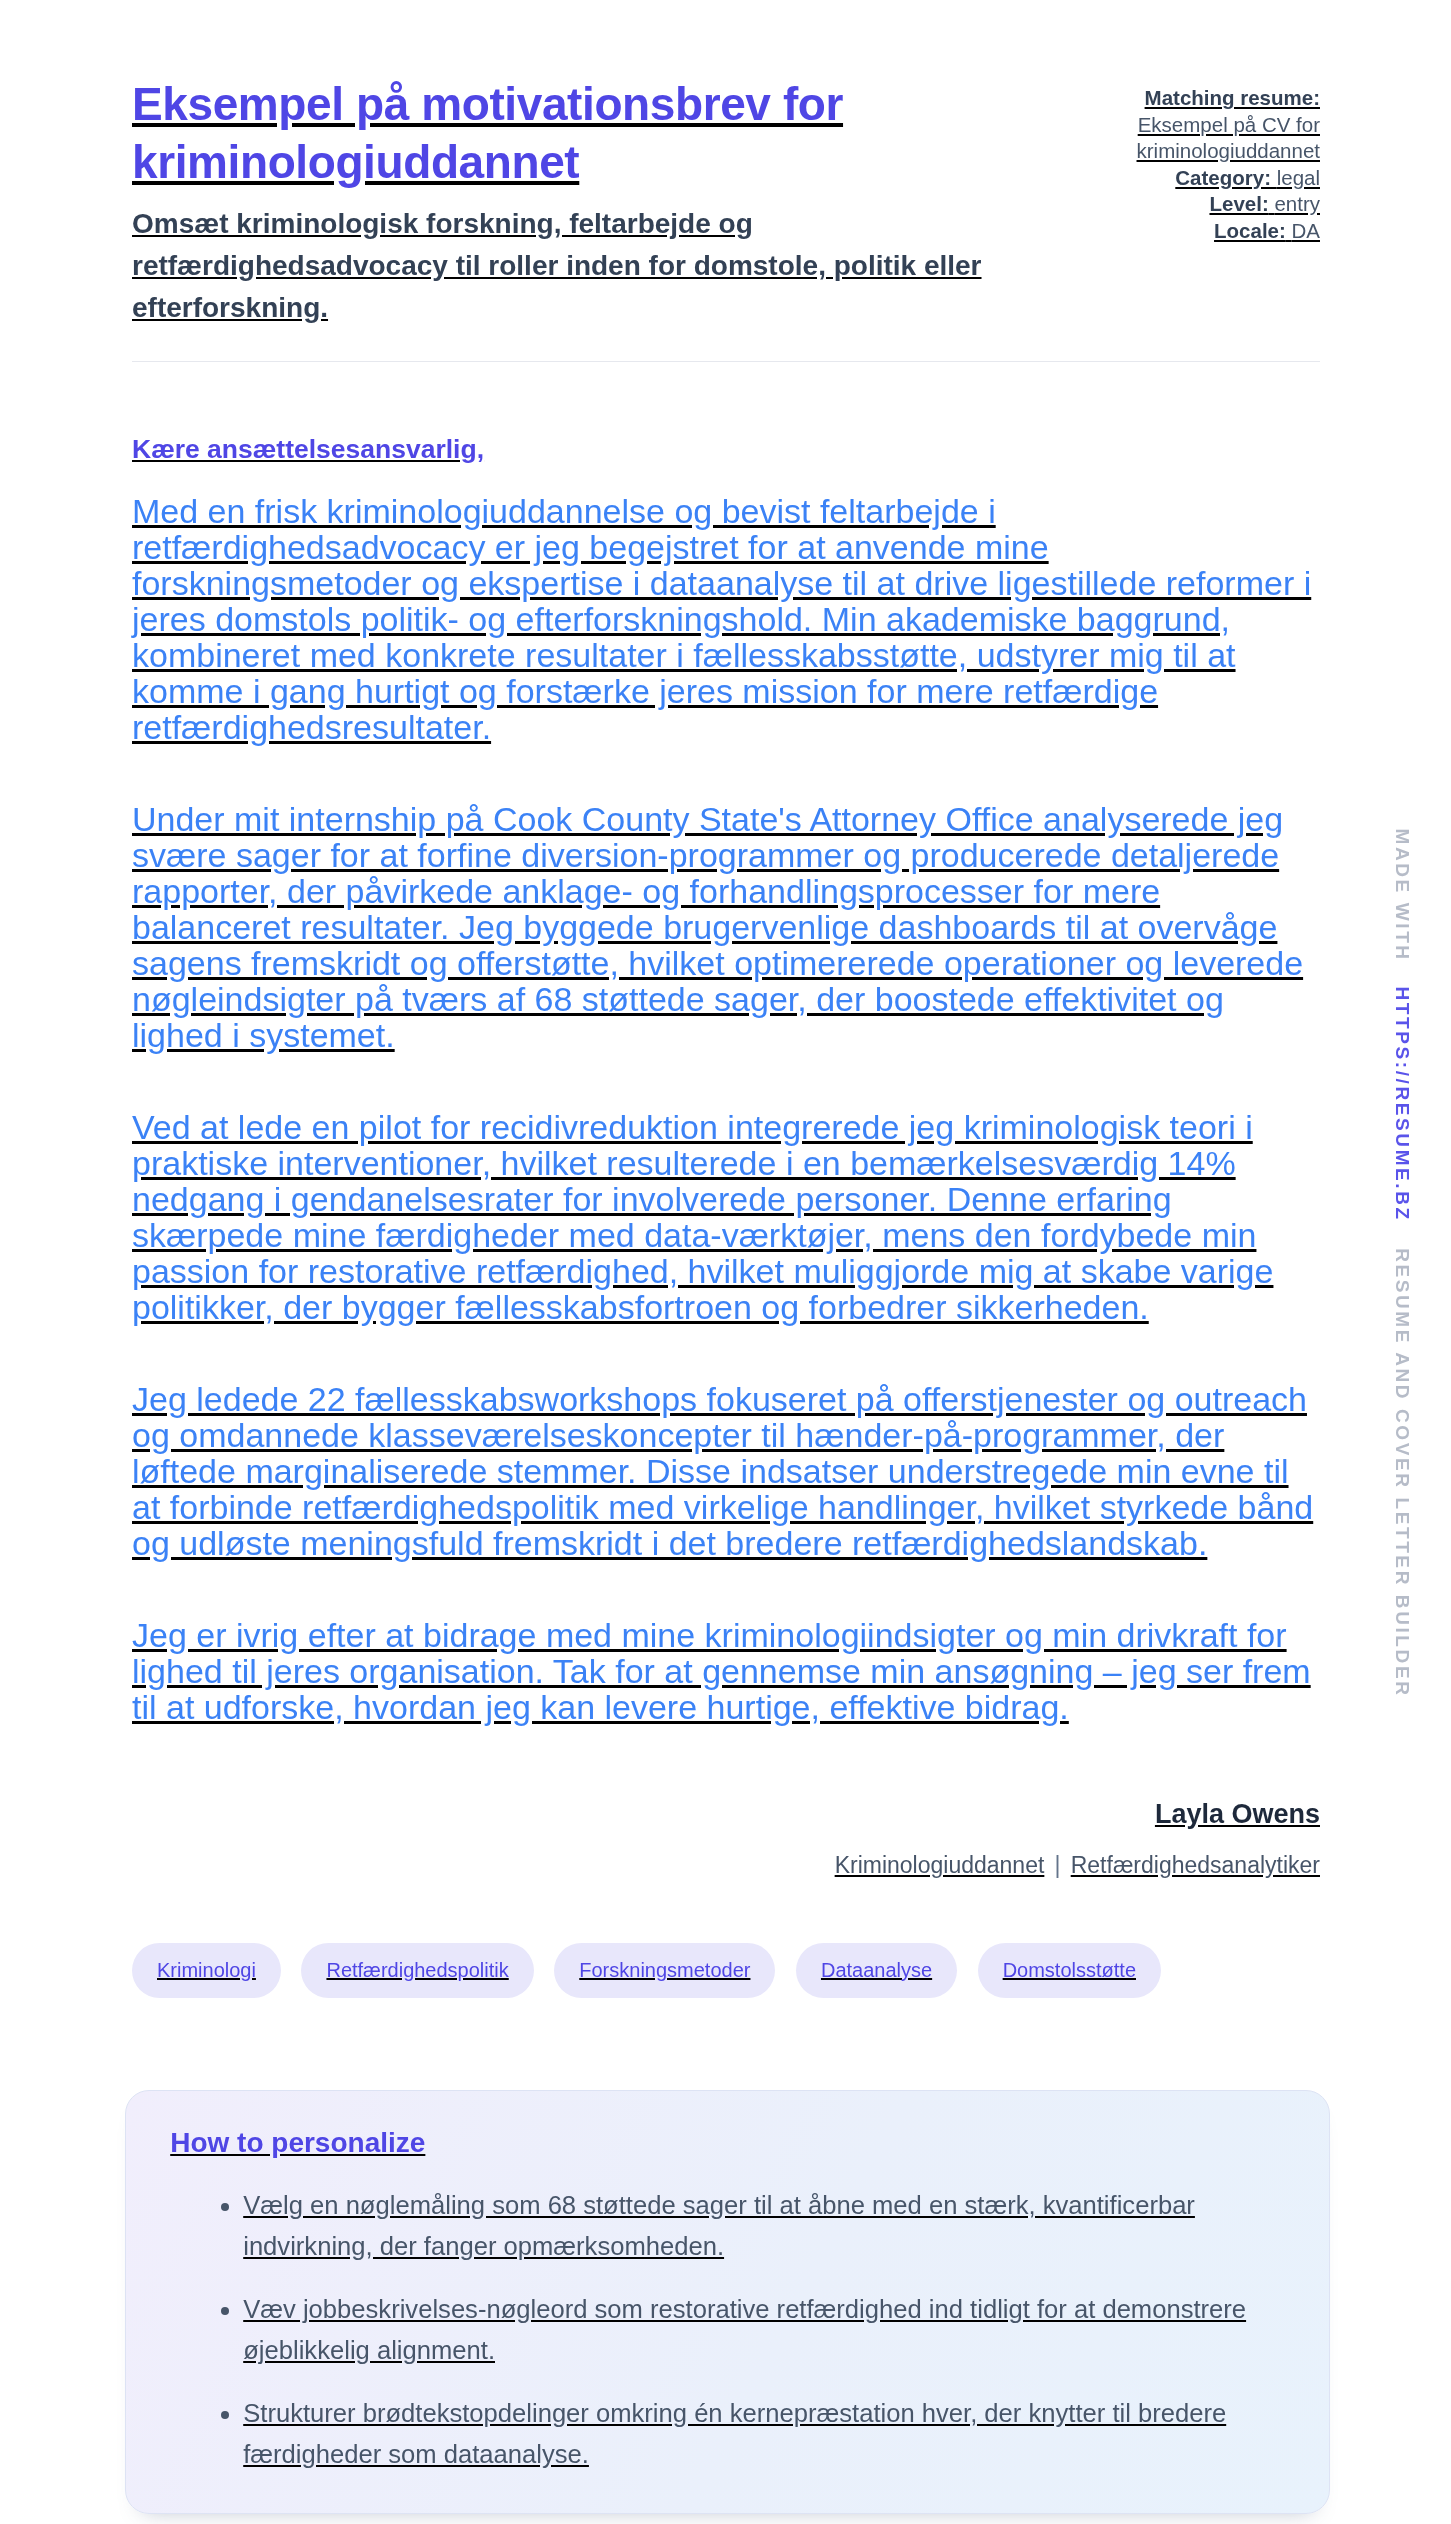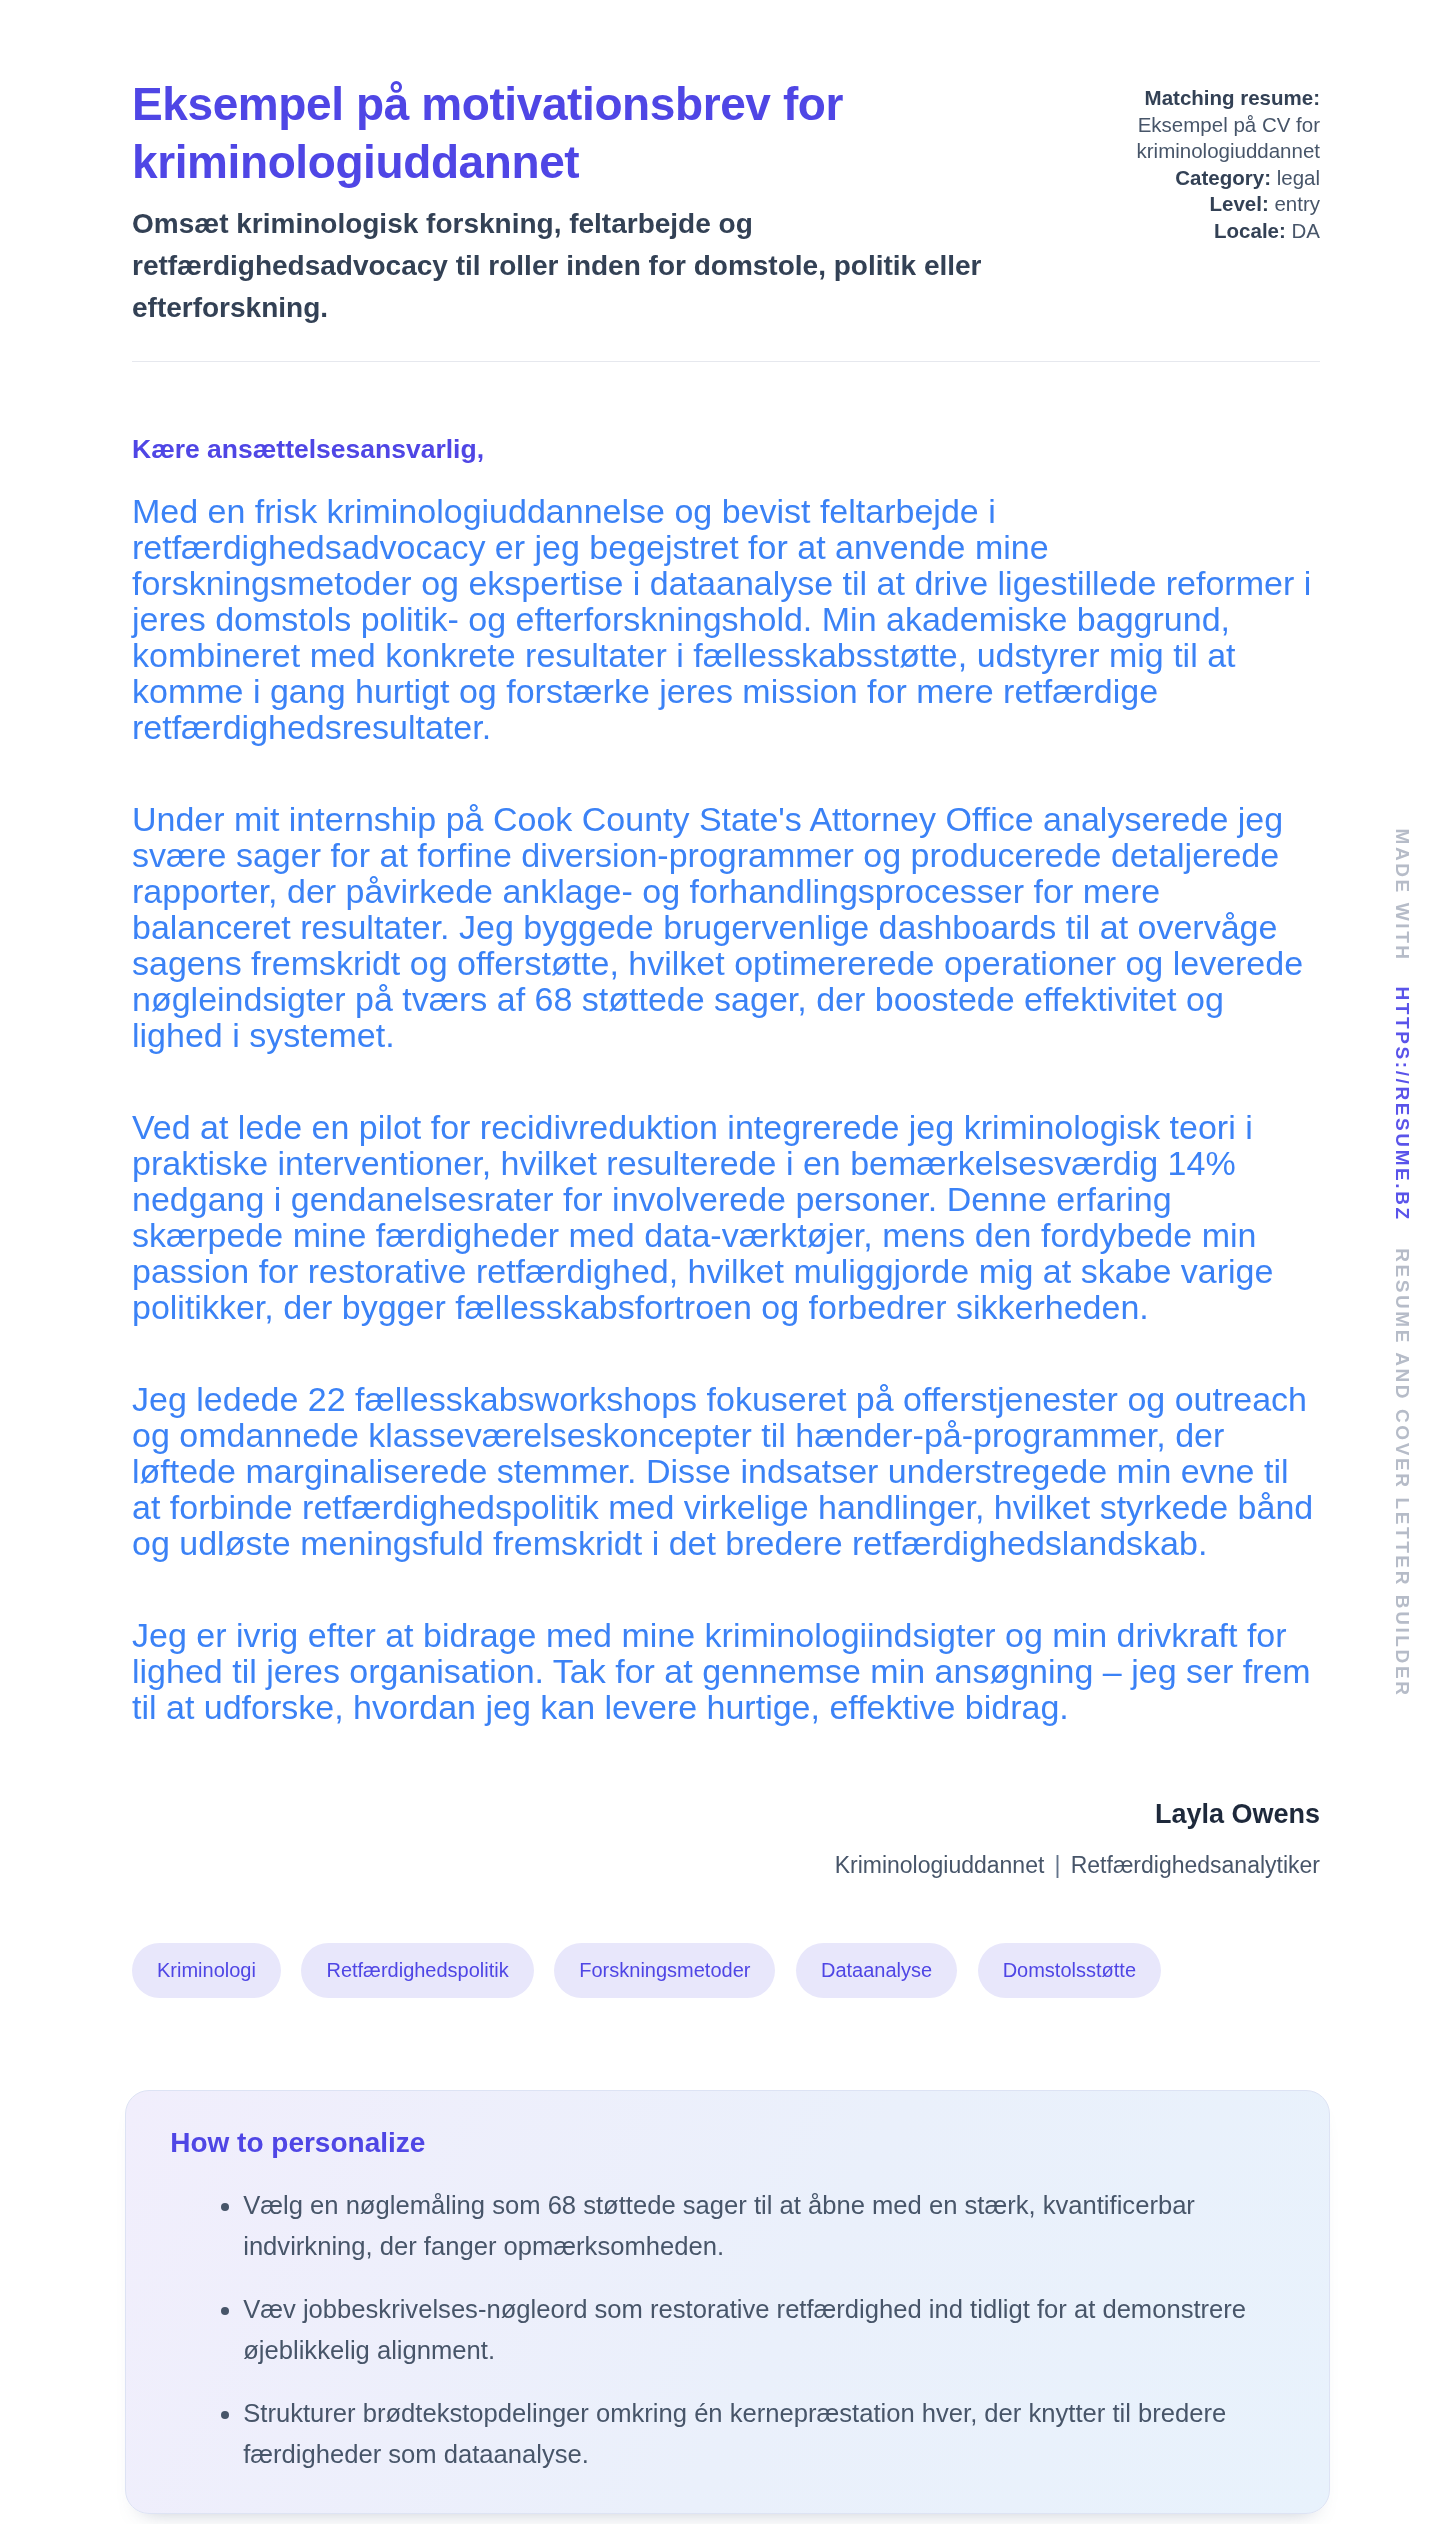--- a/index.html
+++ b/index.html
@@ -5,20 +5,21 @@
   * { box-sizing: border-box; }
   html, body { margin: 0; padding: 0; background: #ffffff; }
   body { font-family: "Liberation Sans", sans-serif; }
 
   .page {
     position: relative;
     width: 1451px;
     height: 2525px;
     background: #ffffff;
     overflow: hidden;
+    text-decoration: underline;
   }
 
   .content { padding: 75px 131px 0 132px; }
 
   
   .header { display: flex; justify-content: space-between; align-items: flex-start; }
   .header-left { max-width: 939px; }
   .page-title {
     margin: 0;
     color: #4f46e5;

